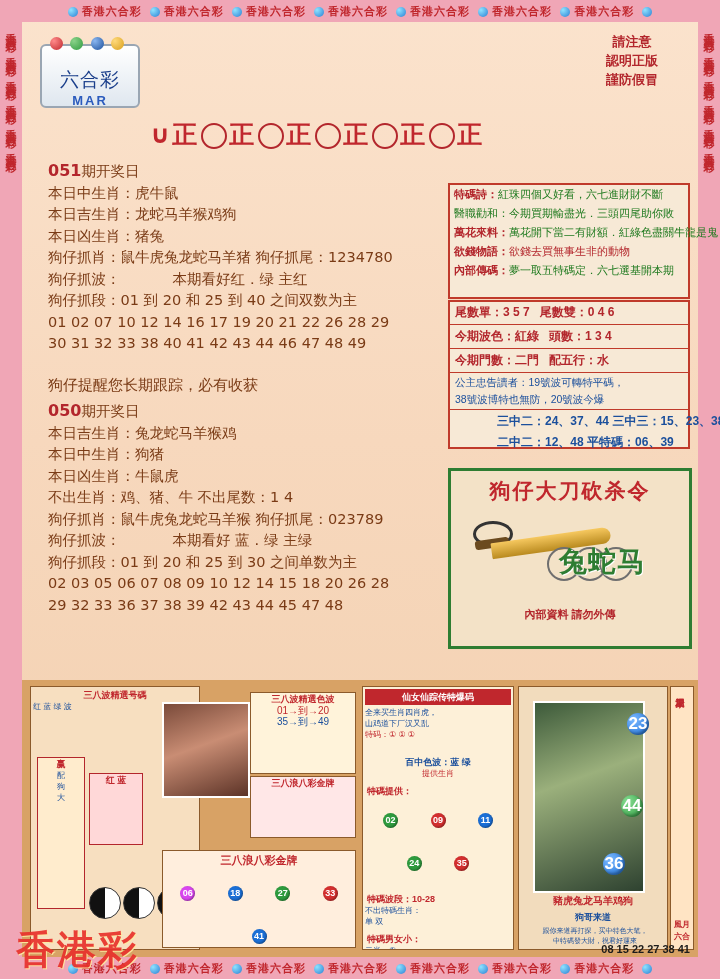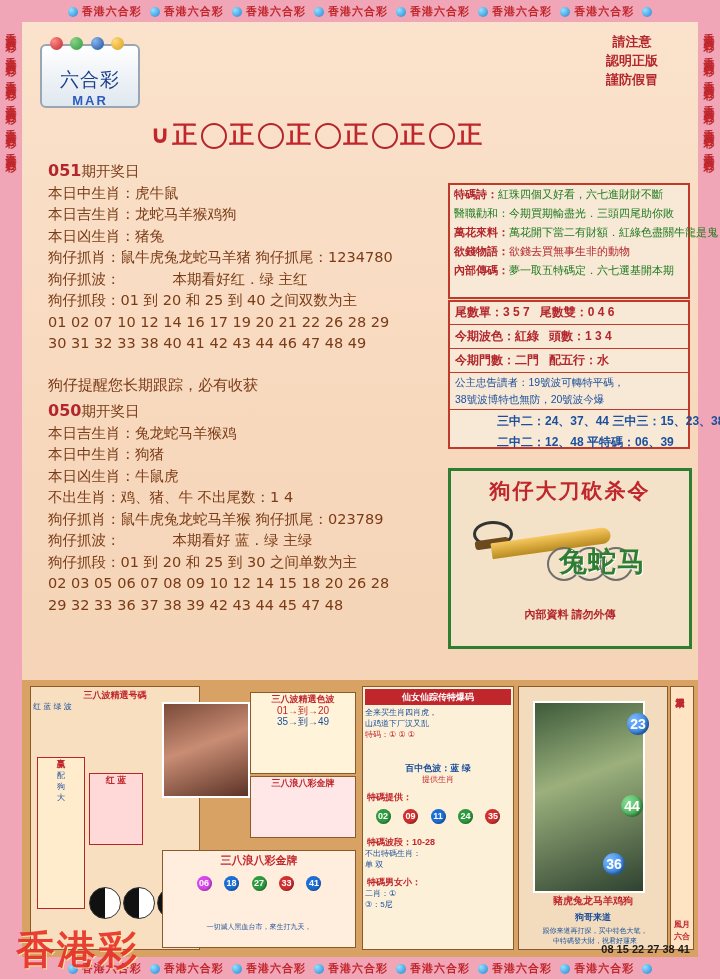--- a/index.html
+++ b/index.html
@@ -160,27 +160,27 @@
   .cc-line{font-size:8px;color:#1b4f9c;line-height:11px;padding:0 2px;white-space:nowrap;}
   .photo{
     position:absolute;background:linear-gradient(160deg,#7a4a3a,#c98d74 45%,#5c3327);
     border:2px solid #fff;
   }
   .photo2{
     position:absolute;background:linear-gradient(160deg,#3d5a3a,#9bb07c 40%,#2e4230);
     border:2px solid #fff;
   }
   .ball{
-    position:absolute;border-radius:50%;color:#fff;font-size:14px;font-weight:bold;
+    position:absolute;border-radius:50%;color:#fff;font-size:17px;font-weight:bold;
     text-align:center;line-height:22px;width:22px;height:22px;
     box-shadow:inset -2px -2px 3px rgba(0,0,0,.35);
   }
   .mini-ball{
     display:inline-block;border-radius:50%;width:15px;height:15px;line-height:15px;
-    text-align:center;color:#fff;font-size:9px;font-weight:bold;margin:4px;
+    text-align:center;color:#fff;font-size:9px;font-weight:bold;margin:14px;
     box-shadow:inset -1px -1px 2px rgba(0,0,0,.35);
   }
   .yinyang{
     position:absolute;width:30px;height:30px;border-radius:50%;
     background:linear-gradient(90deg,#111 50%,#fff 50%);border:1px solid #333;
   }
   
   .watermark{
     position:absolute;left:16px;bottom:16px;width:690px;height:40px;
     font-size:39px;font-weight:bold;color:#e8322c;letter-spacing:2px;
@@ -378,21 +378,21 @@
       </div>
       <div class="cc-line" style="text-align:center;margin-top:26px;font-size:7px">一切滅人黑血台市，來生打九天，</div>
     </div>
 
     <div class="col-card" style="left:340px;top:6px;width:150px;height:262px;background:#fdf0d8">
       <div class="cc-title" style="background:#c0272d;color:#fff;margin:2px;padding:2px 0">仙女仙踪传特爆码</div>
       <div class="cc-line">全来买生肖四肖虎，</div>
       <div class="cc-line">山鸡道下厂汉又乱</div>
       <div class="cc-line" style="color:#c0272d">特码：①  ①  ①</div>
 
-      <div class="cc-title" style="margin-top:22px;color:#1b4f9c">百中色波：蓝  绿</div>
+      <div class="cc-title" style="margin-top:16px;color:#1b4f9c">百中色波：蓝  绿</div>
       <div class="cc-line" style="text-align:center;color:#c0272d">提供生肖</div>
 
       <div class="cc-title" style="margin-top:6px;text-align:left;padding-left:4px">特碼提供：</div>
       <div style="text-align:center;margin-top:2px">
         <span class="mini-ball" style="background:#2e9b3e">02</span>
         <span class="mini-ball" style="background:#d32f2f">09</span>
         <span class="mini-ball" style="background:#1b6fd6">11</span>
         <span class="mini-ball" style="background:#2e9b3e">24</span>
         <span class="mini-ball" style="background:#d32f2f">35</span>
       </div>

